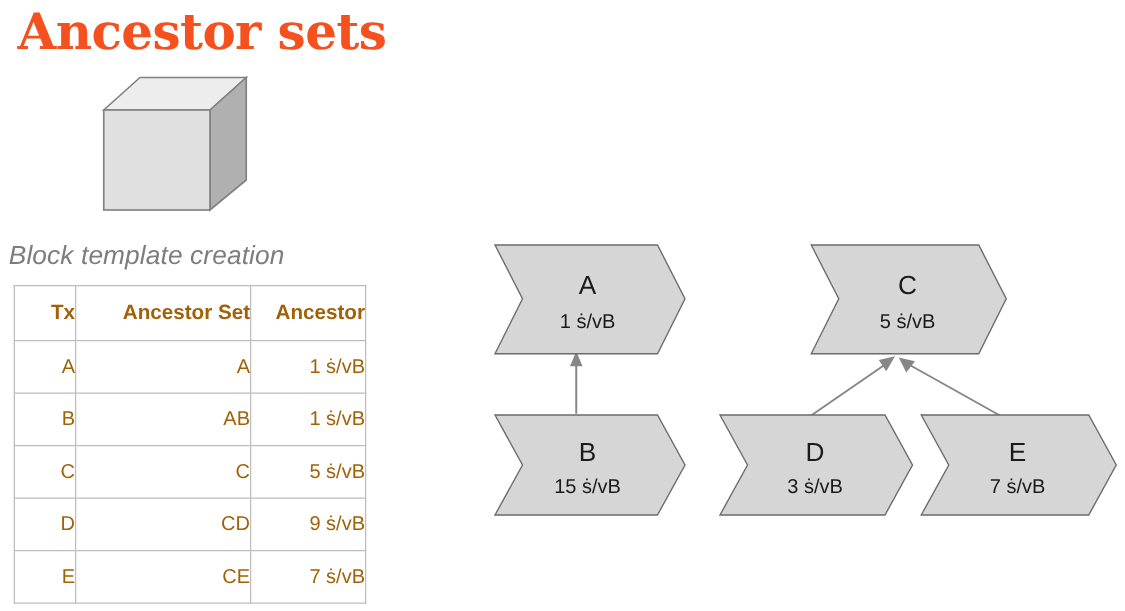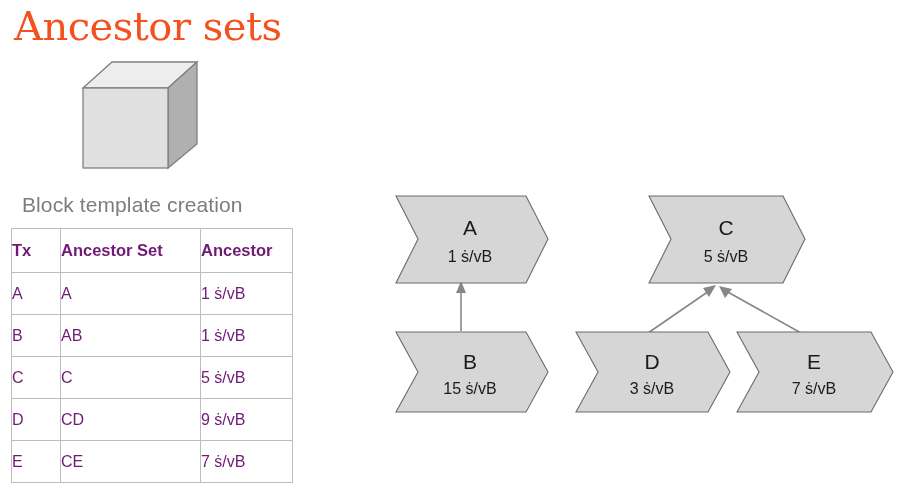--- a/index.html
+++ b/index.html
@@ -15,66 +15,67 @@
     font-family: "Liberation Sans", sans-serif;
     -webkit-font-smoothing: antialiased;
   }
 
   
   #slide-title {
     position: absolute;
     left: 14px;
     top: 3px;
     font-family: "DejaVu Serif", serif;
-    font-weight: normal;
+    font-weight: bold;
     font-size: 40px;
     letter-spacing: -0.5px;
     color: #F4511E;
     white-space: nowrap;
     line-height: 46px;
   }
 
   
   #cube-wrap {
     position: absolute;
     left: 75px;
     top: 55px;
     width: 130px;
     height: 125px;
   }
   #cube-wrap svg { display: block; }
 
   
   #table-caption {
     position: absolute;
-    left: 22px;
+    left: 7px;
     top: 193px;
     font-size: 21px;
     color: #7d7d7d;
     letter-spacing: 0.1px;
     white-space: nowrap;
+    font-style: italic;
   }
 
   
   #ancestor-table {
     position: absolute;
     left: 11px;
     top: 228px;
     width: 281px;
     border-collapse: collapse;
     table-layout: fixed;
   }
   #ancestor-table th,
   #ancestor-table td {
     border: 1px solid #bdbdbd;
     height: 41px;
-    text-align: left;
+    text-align: right;
     vertical-align: middle;
     font-size: 16px;
-    color: #701a75;
+    color: #a16207;
     padding: 0;
   }
   #ancestor-table th {
     font-weight: bold;
     font-size: 16.5px;
     height: 43px;
   }
   #ancestor-table col.c-tx      { width: 49px; }
   #ancestor-table col.c-set     { width: 140px; }
   #ancestor-table col.c-feerate { width: 92px; }

